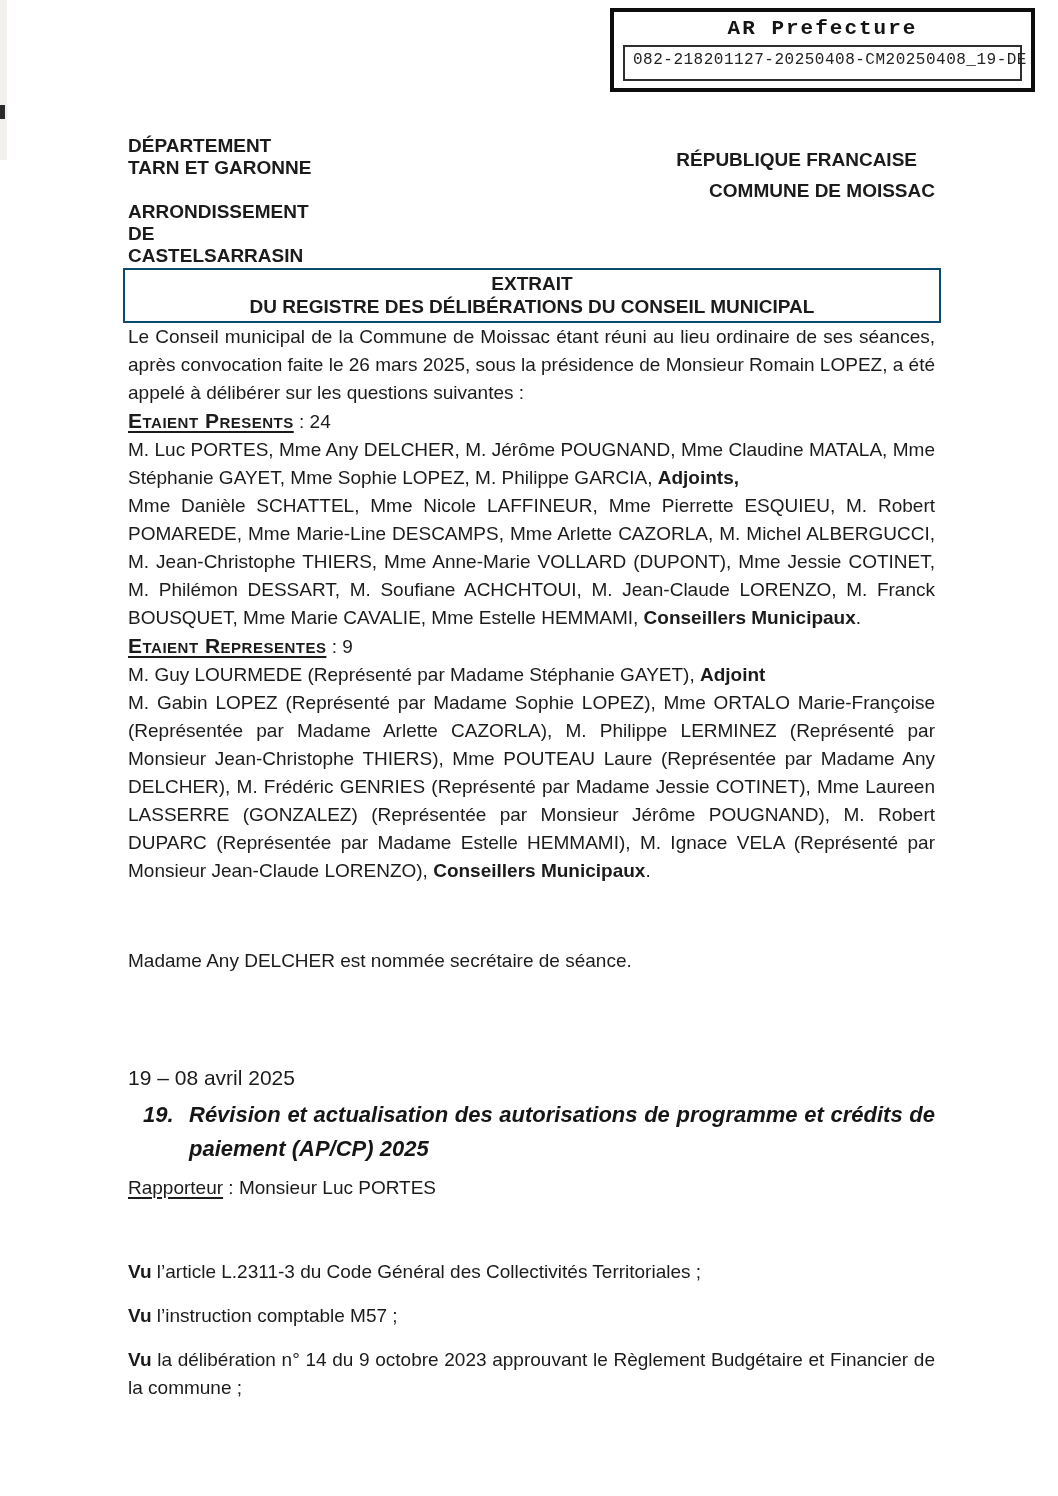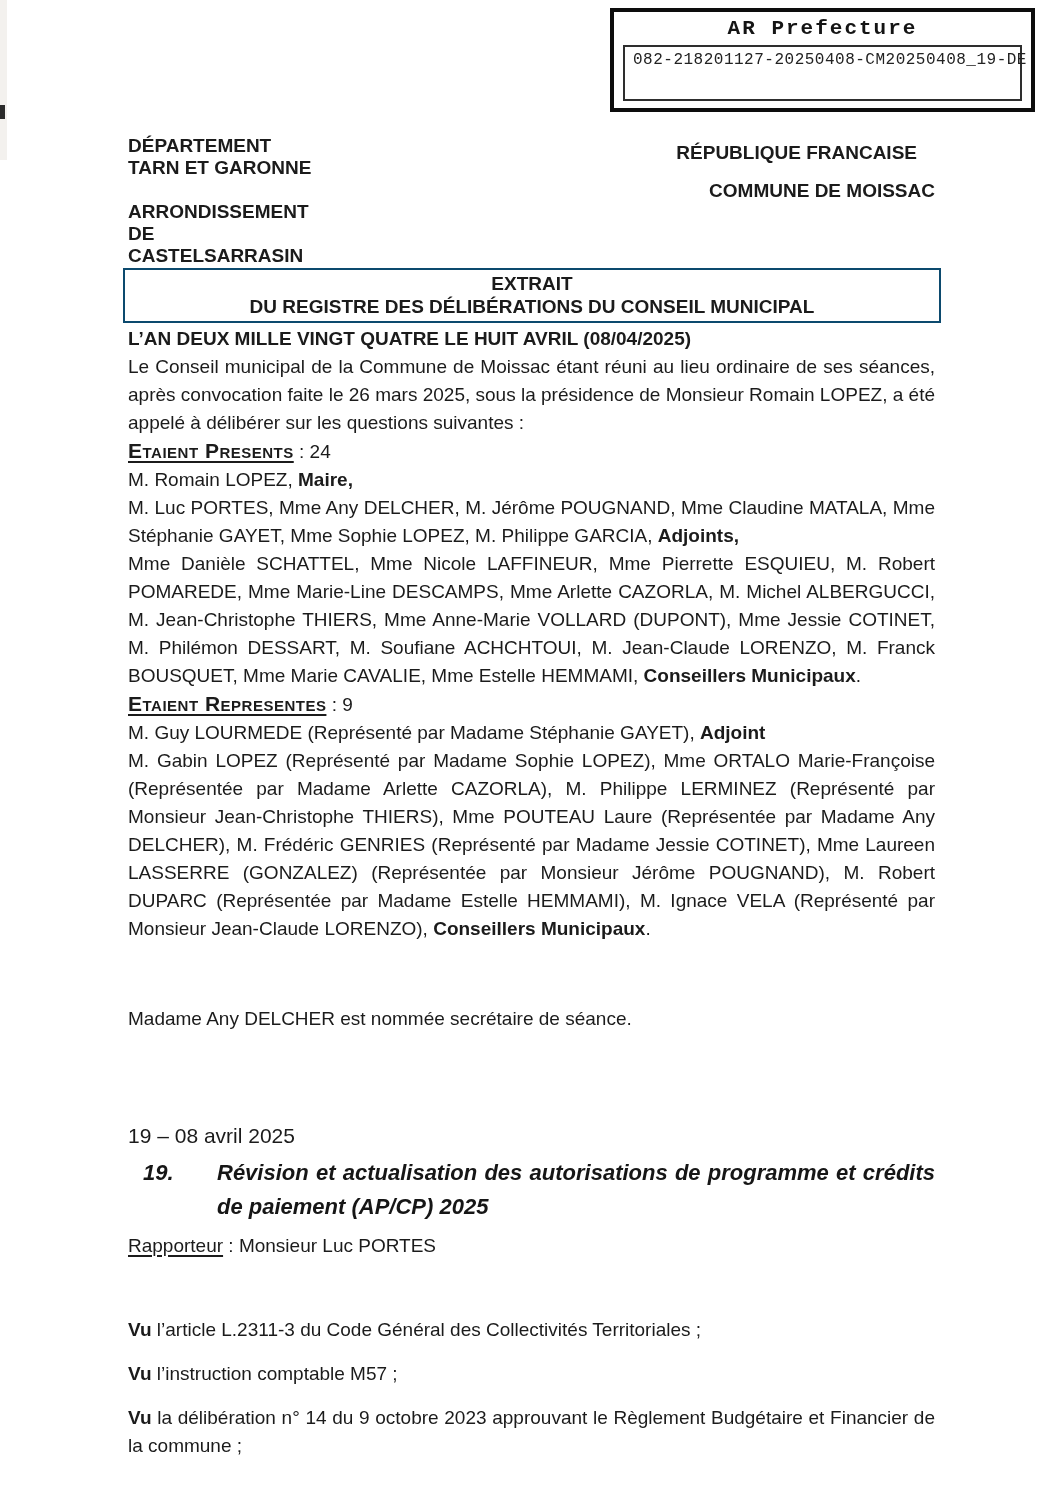--- a/index.html
+++ b/index.html
@@ -20,54 +20,54 @@
     position:absolute;left:610px;top:8px;width:417px;
     border:4px solid #0d0d0d;background:#fff;
     font-family:"Liberation Mono","DejaVu Sans Mono",monospace;
   }
   .stamp-title{
     text-align:center;font-weight:bold;font-size:21px;line-height:24px;
     letter-spacing:2px;margin:5px 0 4px 0;color:#141414;
   }
   .stamp-inner{
     margin:0 9px 7px 9px;border:2px solid #2e2e2e;
-    padding:3px 8px 28px 8px;
+    padding:3px 8px 8px 8px;
     font-size:16px;line-height:21px;letter-spacing:.5px;color:#222;
     white-space:nowrap;
     text-align:center;
   }
   
   .content{position:absolute;left:128px;top:133px;width:807px;}
   .body-txt{font-size:19px;line-height:28px;}
   .b{font-weight:bold;}
   .just{text-align:justify;}
   
   .hdr{position:relative;height:135px;}
   .hdr-left{position:absolute;left:0;top:2px;font-weight:bold;font-size:19px;line-height:22px;}
   .hdr-arr{width:192px;text-align:left;margin-top:22px;}
   .hdr-center{position:absolute;left:0;right:0;top:47px;text-align:right;font-weight:bold;font-size:19px;}
-  .hdr-right{position:absolute;right:18px;top:9px;font-weight:bold;font-size:19px;}
+  .hdr-right{position:absolute;right:18px;top:16px;font-weight:bold;font-size:19px;}
   
   .extrait-box{
     margin-left:-5px;width:814px;border:2px solid #0c4a6e;
     text-align:center;font-weight:bold;font-size:19px;line-height:23px;
     padding:2px 0 3px 0;background:#fff;
   }
   .lan-line{font-weight:bold;font-size:19px;line-height:28px;margin-top:2px;}
   
   .sc-label{
     font-variant:small-caps;font-weight:bold;letter-spacing:.5px;
     text-decoration:underline;text-decoration-thickness:2px;text-underline-offset:3px;
     font-size:21px;
   }
   
   .item-ref{font-size:21px;line-height:28px;margin-top:89px;}
   .item-title{
     display:flex;margin-top:6px;padding-left:15px;
-    font-weight:bold;font-style:italic;font-size:22px;line-height:34px;color:#161616;gap:28px;
+    font-weight:bold;font-style:italic;font-size:22px;line-height:34px;color:#161616;
   }
   .item-title .num{flex:0 0 46px;}
   .item-title .ttl{flex:1;text-align:justify;}
   .rapporteur{font-size:19px;line-height:28px;margin-top:8px;}
   .u{text-decoration:underline;text-decoration-thickness:2px;text-underline-offset:3px;}
   .vu{font-size:19px;line-height:28px;text-align:justify;margin-top:16px;}
   .vu-first{margin-top:56px;}
   .mt-sec{margin-top:62px;}
 </style>
 </head>
@@ -99,27 +99,25 @@
       </div>
       <div class="hdr-center">COMMUNE DE MOISSAC</div>
       <div class="hdr-right">RÉPUBLIQUE FRANCAISE</div>
     </div>
 
     <div class="extrait-box">
       <div>EXTRAIT</div>
       <div>DU REGISTRE DES DÉLIBÉRATIONS DU CONSEIL MUNICIPAL</div>
     </div>
 
-    <div class="lan-line">L’AN DEUX MILLE VINGT QUATRE LE HUIT AVRIL (08/04/2025)</div>
 
     <div class="body-txt just">Le Conseil municipal de la Commune de Moissac étant réuni au lieu ordinaire de ses séances, après convocation faite le 26 mars 2025, sous la présidence de Monsieur Romain LOPEZ, a été appelé à délibérer sur les questions suivantes :</div>
 
     <div class="body-txt"><span class="sc-label">Etaient Presents</span><span> : 24</span></div>
 
-    <div class="body-txt"><span>M. Romain LOPEZ, </span><span class="b">Maire,</span></div>
 
     <div class="body-txt just"><span>M. Luc PORTES, Mme Any DELCHER, M. Jérôme POUGNAND, Mme Claudine MATALA, Mme Stéphanie GAYET, Mme Sophie LOPEZ, M. Philippe GARCIA, </span><span class="b">Adjoints,</span></div>
 
     <div class="body-txt just"><span>Mme Danièle SCHATTEL, Mme Nicole LAFFINEUR, Mme Pierrette ESQUIEU, M. Robert POMAREDE, Mme Marie-Line DESCAMPS, Mme Arlette CAZORLA, M. Michel ALBERGUCCI, M. Jean-Christophe THIERS, Mme Anne-Marie VOLLARD (DUPONT), Mme Jessie COTINET, M. Philémon DESSART, M. Soufiane ACHCHTOUI, M. Jean-Claude LORENZO, M. Franck BOUSQUET, Mme Marie CAVALIE, Mme Estelle HEMMAMI, </span><span class="b">Conseillers Municipaux</span><span>.</span></div>
 
     <div class="body-txt"><span class="sc-label">Etaient Representes</span><span> : 9</span></div>
 
     <div class="body-txt"><span>M. Guy LOURMEDE (Représenté par Madame Stéphanie GAYET), </span><span class="b">Adjoint</span></div>
 
     <div class="body-txt just"><span>M. Gabin LOPEZ (Représenté par Madame Sophie LOPEZ), Mme ORTALO Marie-Françoise (Représentée par Madame Arlette CAZORLA), M. Philippe LERMINEZ (Représenté par Monsieur Jean-Christophe THIERS), Mme POUTEAU Laure (Représentée par Madame Any DELCHER), M. Frédéric GENRIES (Représenté par Madame Jessie COTINET), Mme Laureen LASSERRE (GONZALEZ) (Représentée par Monsieur Jérôme POUGNAND), M. Robert DUPARC (Représentée par Madame Estelle HEMMAMI), M. Ignace VELA (Représenté par Monsieur Jean-Claude LORENZO), </span><span class="b">Conseillers Municipaux</span><span>.</span></div>

